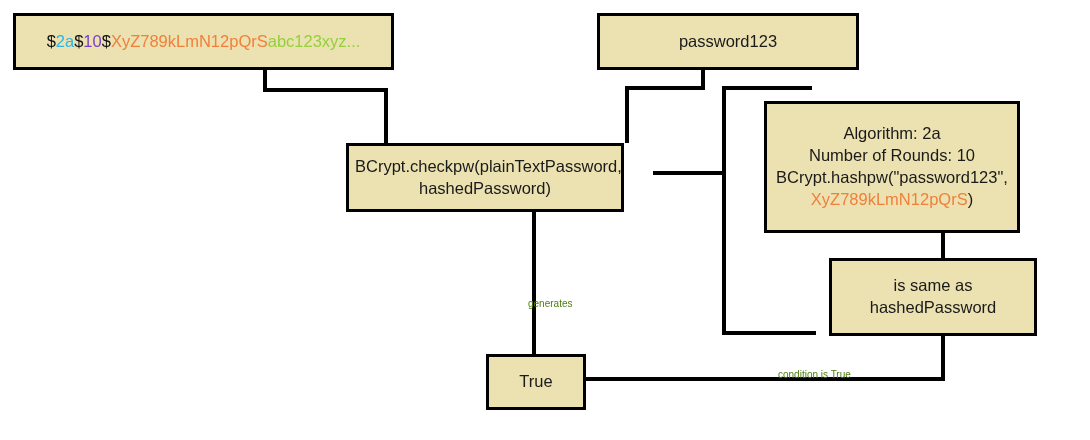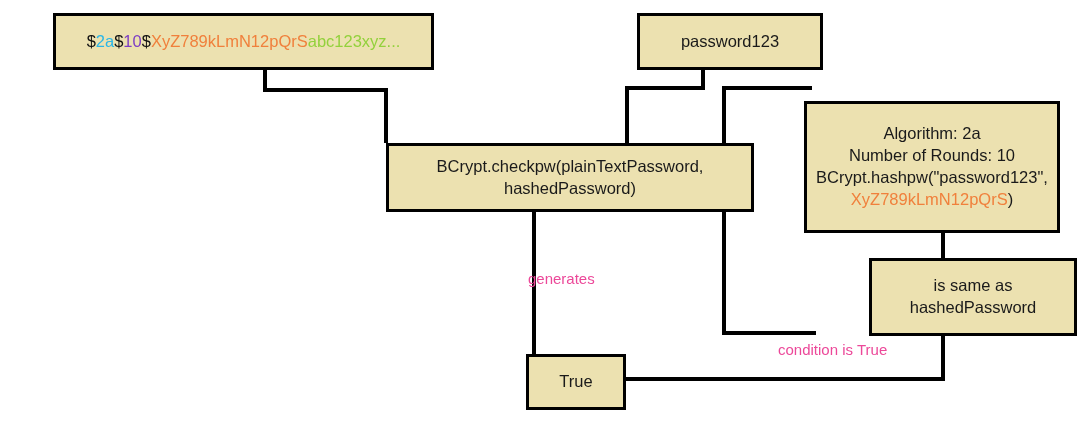--- a/index.html
+++ b/index.html
@@ -29,32 +29,32 @@
     border: 3px solid #000000;
     display: flex;
     align-items: center;
     justify-content: center;
     text-align: center;
     color: #1a1a1a;
     font-size: 16.5px;
     line-height: 1.32;
     z-index: 2;
     padding: 12px 6px;
-    margin-left: 40px;
   }
   .node-inner {
     width: 100%;
   }
   .edge-label {
     position: absolute;
-    font-size: 15px;
-    color: #ec4899;
+    font-size: 10px;
+    color: #4d7c0f;
     white-space: nowrap;
     z-index: 3;
     background: transparent;
+    margin-top: 28px;
   }
   
   .seg-black { color: #111111; }
   .seg-cyan  { color: #29b6e8; }
   .seg-purple{ color: #7d3fc4; }
   .seg-orange{ color: #f0803c; }
   .seg-green { color: #93d13c; }
   .hash-line { white-space: nowrap; font-size: 16.5px; letter-spacing: 0px; }
   .orange-text { color: #f0803c; }
 </style>
@@ -81,25 +81,25 @@
       <path d="M 943 323 L 943 379 L 586 379"></path>
     </g>
   </svg>
 
   <div class="node" style="left:13px; top:13px; width:381px; height:57px;">
     <div class="node-inner hash-line">
       <span class="seg-black">$</span><span class="seg-cyan">2a</span><span class="seg-black">$</span><span class="seg-purple">10</span><span class="seg-black">$</span><span class="seg-orange">XyZ789kLmN12pQrS</span><span class="seg-green">abc123xyz...</span>
     </div>
   </div>
 
-  <div class="node" style="left:597px; top:13px; width:186px; height:57px;">
+  <div class="node" style="left:597px; top:13px; width:262px; height:57px;">
     <div class="node-inner">password123</div>
   </div>
 
-  <div class="node" style="left:346px; top:143px; width:368px; height:69px;">
+  <div class="node" style="left:346px; top:143px; width:278px; height:69px;">
     <div class="node-inner">
       <div>BCrypt.checkpw(plainTextPassword,</div>
       <div>hashedPassword)</div>
     </div>
   </div>
 
   <div class="node" style="left:764px; top:101px; width:256px; height:132px;">
     <div class="node-inner">
       <div>Algorithm: 2a</div>
       <div>Number of Rounds: 10</div>

